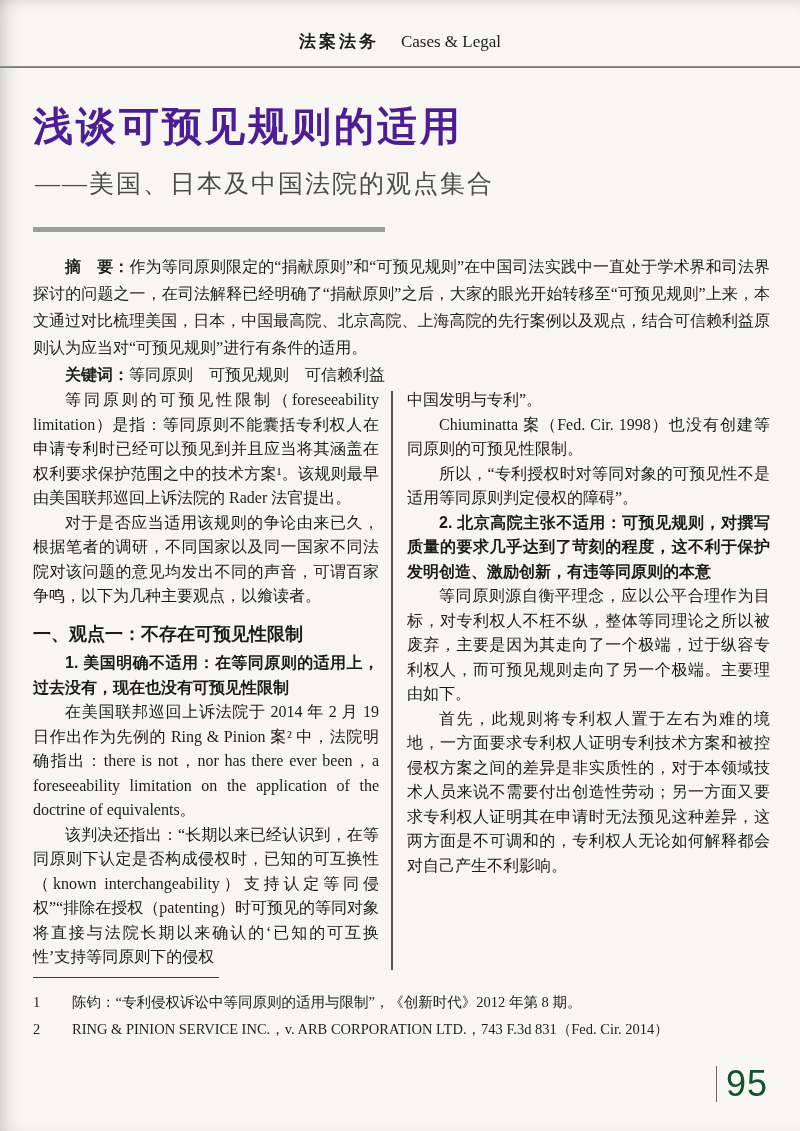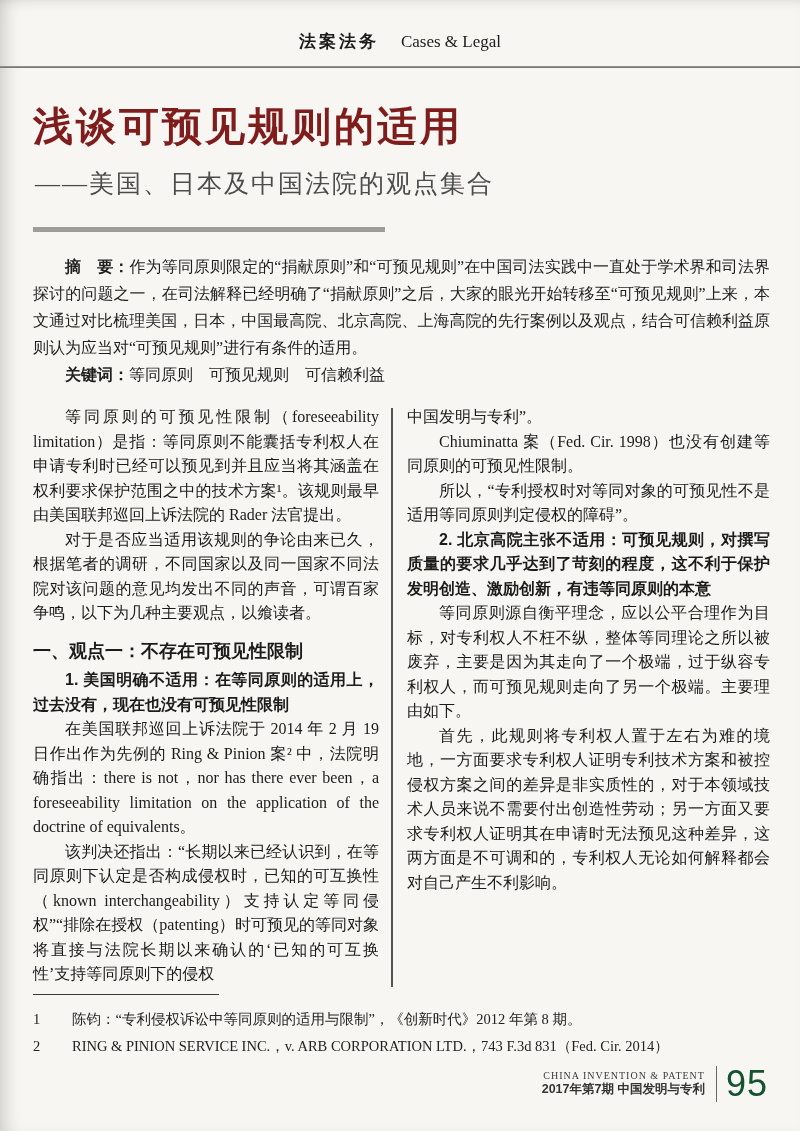--- a/index.html
+++ b/index.html
@@ -11,32 +11,32 @@
   }
   
   .page-header { position:absolute; top:30px; left:0; width:100%; text-align:center; }
   .sec-cn { font-weight:bold; font-size:17px; letter-spacing:3px; color:#1c1c1c; margin-right:22px; }
   .sec-en { font-family:"Liberation Serif", serif; font-size:17px; color:#1c1c1c; }
   .header-rule { position:absolute; top:66px; left:0; width:100%; height:2px;
     background:linear-gradient(#9a9a97,#6f6f6c); }
   
   main { position:absolute; left:33px; right:30px; top:90px; }
   h1.title { margin:14px 0 0; font-family:"Liberation Serif", serif; font-weight:700;
-    font-size:40px; line-height:1.15; color:#7f1d1d; letter-spacing:3px; }
+    font-size:40px; line-height:1.15; color:#4c1d95; letter-spacing:3px; }
   h2.subtitle { margin:17px 0 0 2px; font-family:"Liberation Serif", serif; font-weight:400;
     font-size:25px; color:#4c4c4c; letter-spacing:2px; }
   .authors-bar { margin-top:27px; width:352px; height:5px; background:#9d9d99; }
   .authors { margin-top:9px; font-size:17px; font-weight:700; color:#262626; letter-spacing:1px; }
   .author-marker { font-weight:400; margin-right:10px; color:#333; }
   
   .abstract { margin-top:21px; font-family:"Liberation Serif", serif; color:#1f1f1f; }
   .abstract p { margin:0; font-size:16px; line-height:27px; text-align:justify; text-indent:2em; }
   .abstract b { font-family:"Liberation Sans", sans-serif; font-weight:700; }
   
-  .columns { display:flex; margin-top:17px; align-items:stretch; }
+  .columns { display:flex; align-items:stretch; }
   .col-left { width:346px; flex:none; }
   .col-divider { width:2px; flex:none; background:#565656; margin:3px 14px 0 12px; }
   .col-right { flex:1; }
   .para { margin:0; font-size:16px; line-height:24.5px; text-align:justify; color:#1b1b1b;
     font-family:"Liberation Serif", serif; }
   .para.body { text-indent:2em; }
   .para.cont { text-indent:0; }
   .para.h1 { font-family:"Liberation Sans", sans-serif; font-weight:700; font-size:18px;
     text-indent:0; margin:13px 0 5px; }
   .para.h2 { font-family:"Liberation Sans", sans-serif; font-weight:700; text-indent:2em; }
@@ -103,24 +103,17 @@
           <span class="fn-text">陈钧：“专利侵权诉讼中等同原则的适用与限制”，《创新时代》2012 年第 8 期。</span>
         </div>
         <div class="footnote">
           <span class="fn-num">2</span>
           <span class="fn-text">RING &amp; PINION SERVICE INC.，v. ARB CORPORATION LTD.，743 F.3d 831（Fed. Cir. 2014）</span>
         </div>
       </section>
   </main>
 
   <footer class="page-footer">
-    <div class="journal-meta">
-      <div class="journal-en">CHINA INVENTION &amp; PATENT</div>
-      <div class="journal-cn">
-        <span>2017年第7期</span>
-        <span>中国发明与专利</span>
-      </div>
-    </div>
     <div class="footer-divider"></div>
     <div class="page-number">95</div>
   </footer>
 
 </div>
 
 </body></html>

